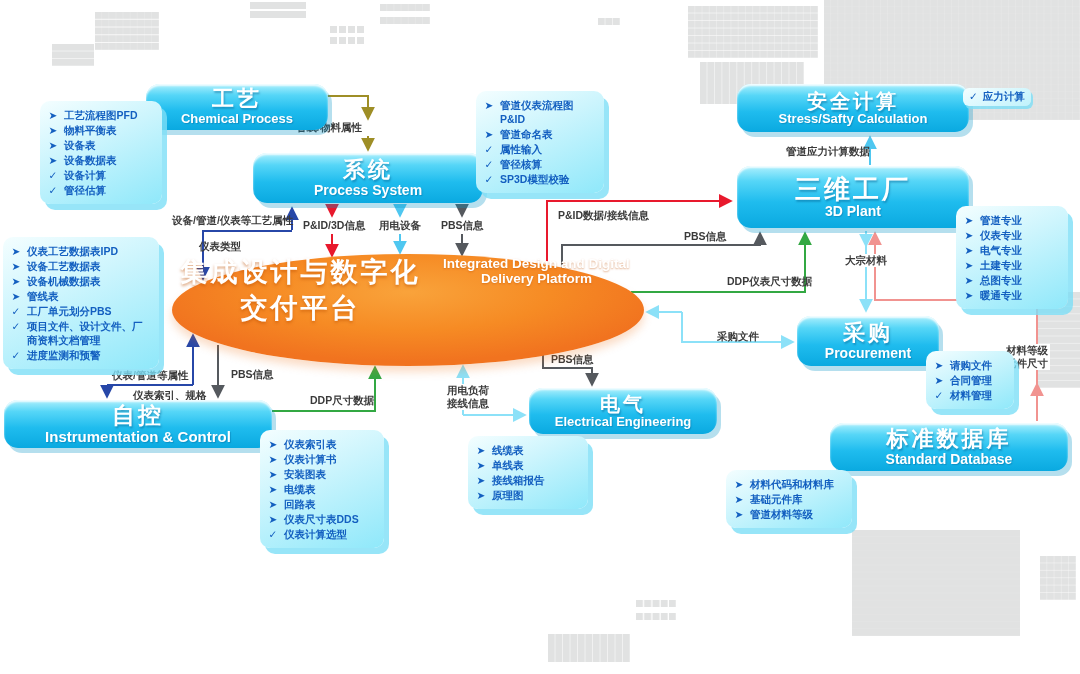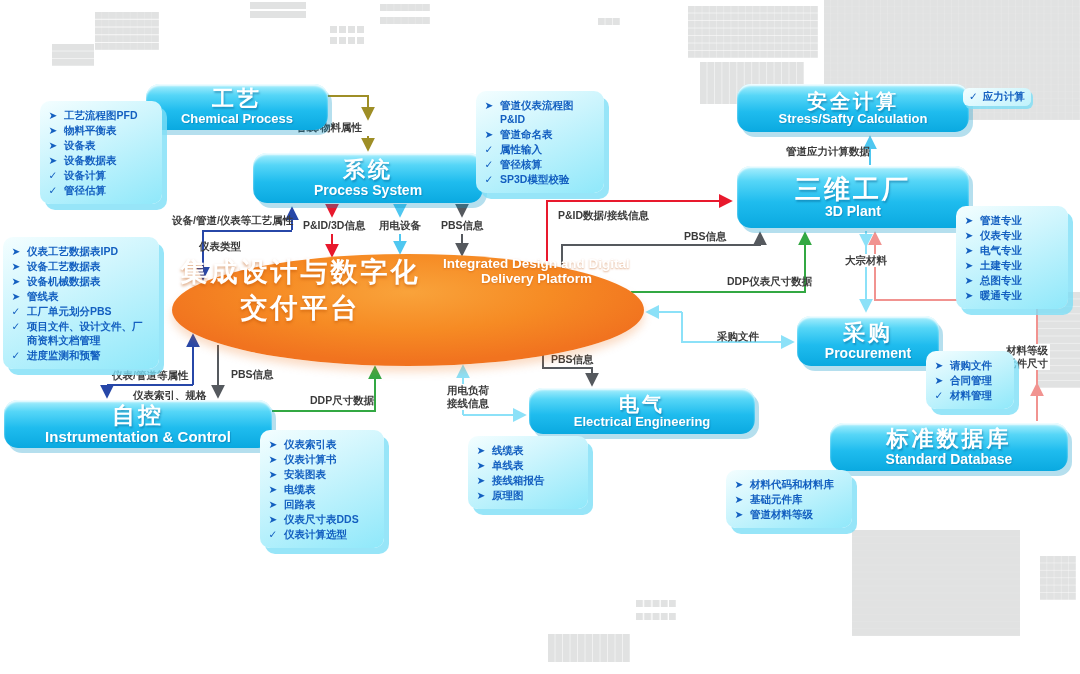--- a/index.html
+++ b/index.html
@@ -194,21 +194,21 @@
     <div class="en" style="font-size:13px">Stress/Safty Calculation</div>
   </div>
   <div class="module" style="left:737px;top:166px;width:232px;height:62px">
     <div class="zh" style="font-size:26px">三维工厂</div>
     <div class="en" style="font-size:14px">3D Plant</div>
   </div>
   <div class="module" style="left:797px;top:316px;width:142px;height:50px">
     <div class="zh" style="font-size:22px">采购</div>
     <div class="en" style="font-size:14px">Procurement</div>
   </div>
-  <div class="module" style="left:529px;top:388px;width:226px;height:46px">
+  <div class="module" style="left:529px;top:388px;width:188px;height:46px">
     <div class="zh" style="font-size:20px">电气</div>
     <div class="en" style="font-size:13px">Electrical Engineering</div>
   </div>
   <div class="module" style="left:4px;top:400px;width:268px;height:48px">
     <div class="zh" style="font-size:23px">自控</div>
     <div class="en" style="font-size:15px">Instrumentation &amp; Control</div>
   </div>
   <div class="module" style="left:830px;top:423px;width:238px;height:48px">
     <div class="zh" style="font-size:22px">标准数据库</div>
     <div class="en" style="font-size:14px">Standard Database</div>

